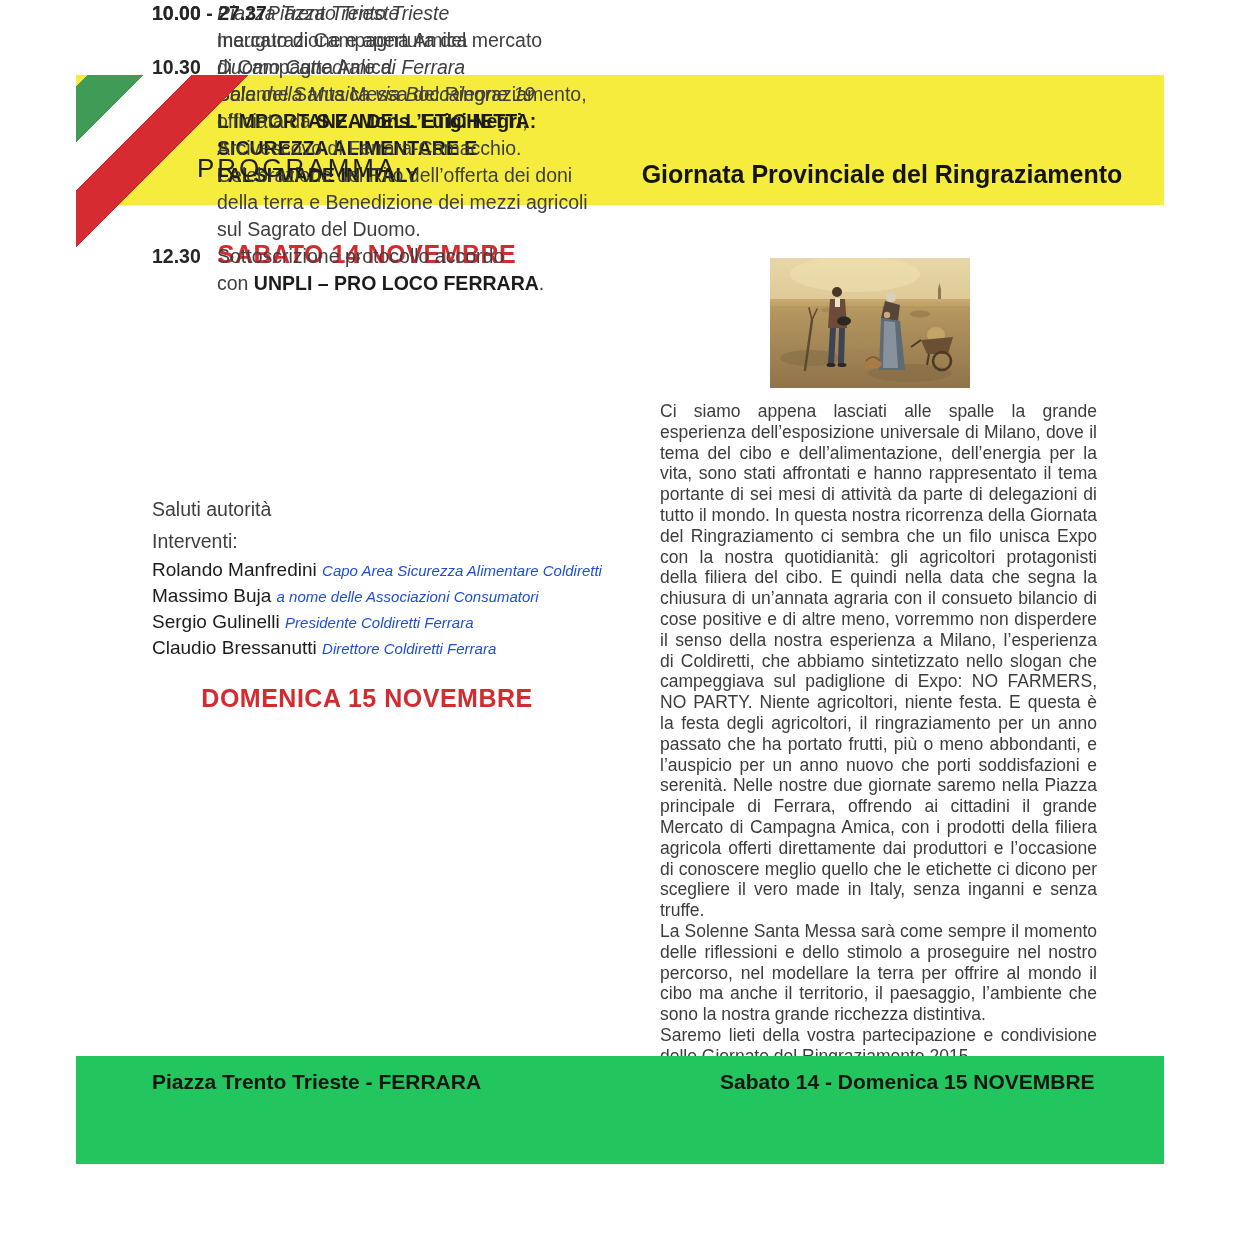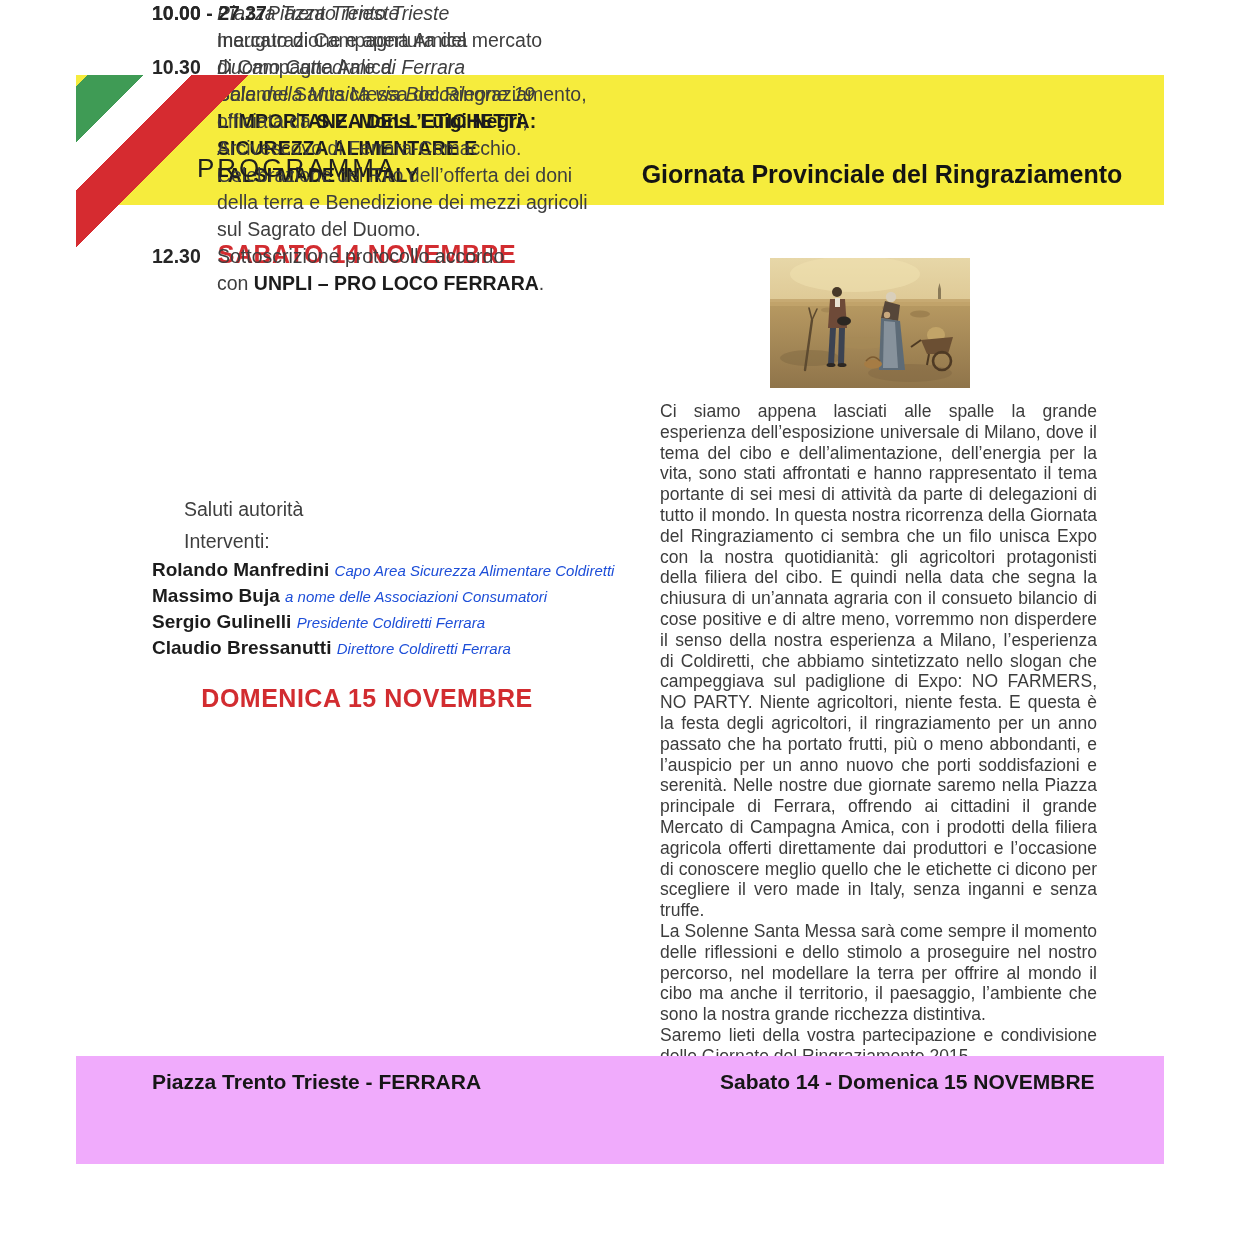--- a/index.html
+++ b/index.html
@@ -25,39 +25,39 @@
   .left-col { position:absolute; left:152px; top:0; width:472px; height:1100px; font-size:19.5px;
     color:#3e3e3e; }
   .left-col > div { position:absolute; left:0; width:472px; }
   .day-heading { width:430px !important; text-align:center; font-size:25px; font-weight:bold;
     color:#d22c30; letter-spacing:0.5px; }
   .event { line-height:27px; }
   .event-first .time { font-weight:bold; color:#262626; display:inline-block; min-width:65px; }
   .event-first .venue { font-style:italic; }
   .event-lines { margin-left:65px; }
   .seg-b { font-weight:bold; color:#1c1c1c; }
-  .plain-line { font-size:19.5px; color:#3e3e3e;margin-left:32px; }
+  .plain-line { font-size:19.5px; color:#3e3e3e; }
   .speaker { white-space:nowrap; line-height:25px; }
-  .speaker .sp-name { font-weight:bold; font-size:19px; color:#1c1c1c; }
+  .speaker .sp-name { font-weight:normal; font-size:19px; color:#1c1c1c; }
   .speaker .sp-role { font-style:italic; font-size:15px; color:#1d4ed8; }
 
   
   .right-col { position:absolute; left:660px; top:222px; width:437px;margin-top:36px; }
   .painting { margin-left:110px; width:200px; height:130px; display:block; }
   .article { margin-top:13px; text-align:justify; font-size:17.5px; line-height:20.8px; color:#3c3c3c; }
   .article .paragraph { text-align:justify; }
   .signatures { display:flex; margin-top:12px; }
   .sig-block { text-align:center; }
   .sig-block.s0 { flex:0 0 44%; }
   .sig-block.s1 { flex:0 0 56%; }
   .sig-title { font-weight:bold; font-size:18px; color:#404040; }
   .sig-name { font-style:italic; font-size:18px; color:#333; }
 
   
-  .footer-band { position:absolute; left:76px; top:1056px; width:1088px; height:108px; background:#f0abfc; }
+  .footer-band { position:absolute; left:76px; top:1056px; width:1088px; height:108px; background:#22c55e; }
   .footer-band span { position:absolute; top:14px; font-weight:bold; font-size:21px; color:#161616; }
   .footer-location { left:76px; }
   .footer-dates { left:644px; }
 </style>
 </head>
 <body>
 
 <div class="page">
 
   <div class="top-band"></div>

